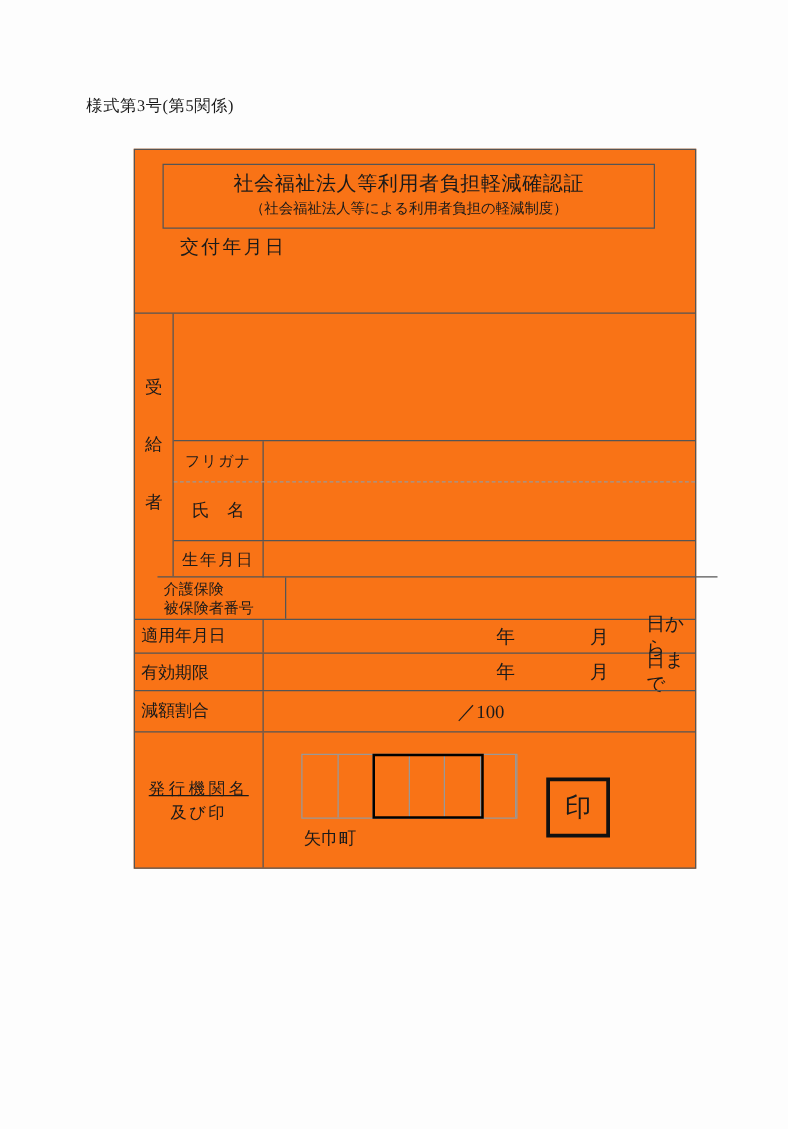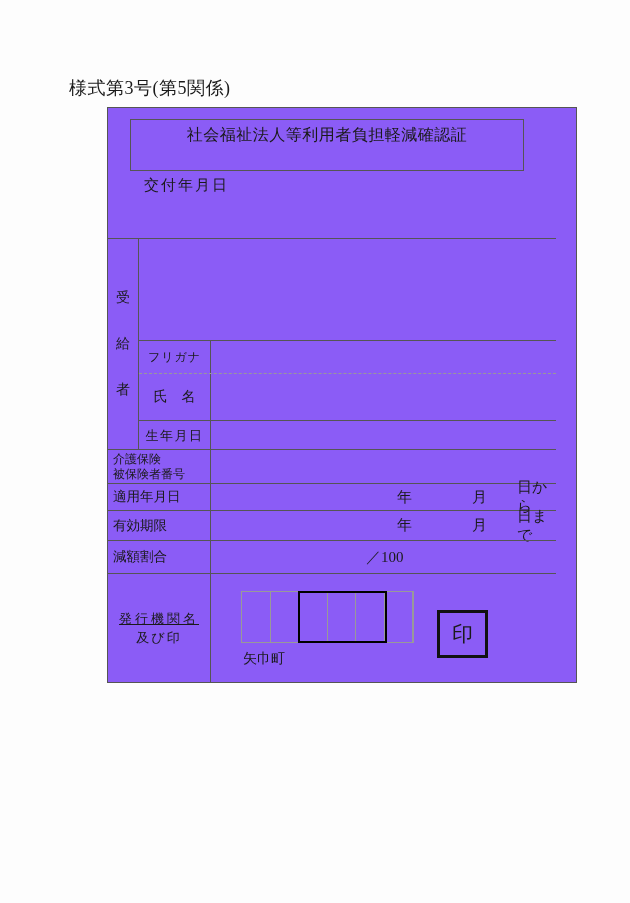--- a/index.html
+++ b/index.html
@@ -6,28 +6,27 @@
   body {
     width: 630px; height: 903px;
     background: #fdfdfd;
     font-family: "Liberation Serif", "DejaVu Serif", serif;
     color: #1a1a1a;
     position: relative;
     overflow: hidden;
   }
   .form-code {
     position: absolute; left: 69px; top: 76px;
-    font-size: 18px; letter-spacing: 0.5px;
+    font-size: 13px; letter-spacing: 0.5px;
   }
   .sheet {
-    position: absolute; left: 107px; top: 107px;
+    position: absolute; left: 107px; top: 119px;
     width: 448px; height: 574px;
     border: 1px solid #555;
-    background: #8b5cf6;
-    padding-left: 20px;
+    background: #f97316;
   }
   .title-box {
     position: absolute; left: 22px; top: 11px;
     width: 392px; height: 50px;
     border: 1px solid #555;
     text-align: center;
     box-sizing: content-box;
   }
   .title-main { font-size: 16px; margin-top: 5px; letter-spacing: 0.5px; }
   .title-sub  { font-size: 11.5px; margin-top: 1px; }
@@ -35,21 +34,21 @@
     position: absolute; left: 36px; top: 68px;
     font-size: 15px; letter-spacing: 2px;
   }
   .row {
     position: absolute; left: 0; width: 448px;
     border-top: 1px solid #555;
     box-sizing: border-box;
   }
   .row-confirm    { top: 87px;  height: 43px; }
   .row-recipient  { top: 130px; height: 211px; }
-  .row-insurance  { top: 341px; height: 34px; }
+  .row-insurance  { top: 341px; height: 34px; margin-left: 18px; }
   .row-application{ top: 375px; height: 27px; }
   .row-expiry     { top: 402px; height: 30px; }
   .row-reduction  { top: 432px; height: 33px; }
   .row-issuer     { top: 465px; height: 109px; }
 
   .label-cell {
     position: absolute; left: 0; top: 0; bottom: 0; width: 103px;
     border-right: 1px solid #555;
     display: flex; align-items: center; justify-content: center;
     box-sizing: border-box;
@@ -129,20 +128,21 @@
 </style>
 </head>
 <body>
 
 <div class="form-code">様式第3号(第5関係)</div>
 
 <div class="sheet">
 
   <div class="title-box">
     <div class="title-main">社会福祉法人等利用者負担軽減確認証</div>
+    <div class="title-sub">（社会福祉法人等による利用者負担の軽減制度）</div>
   </div>
 
   <div class="issue-date">交付年月日</div>
 
 
   <div class="row row-recipient">
     <div class="recip-group">
       <span>受</span>
       <span>給</span>
       <span>者</span>

